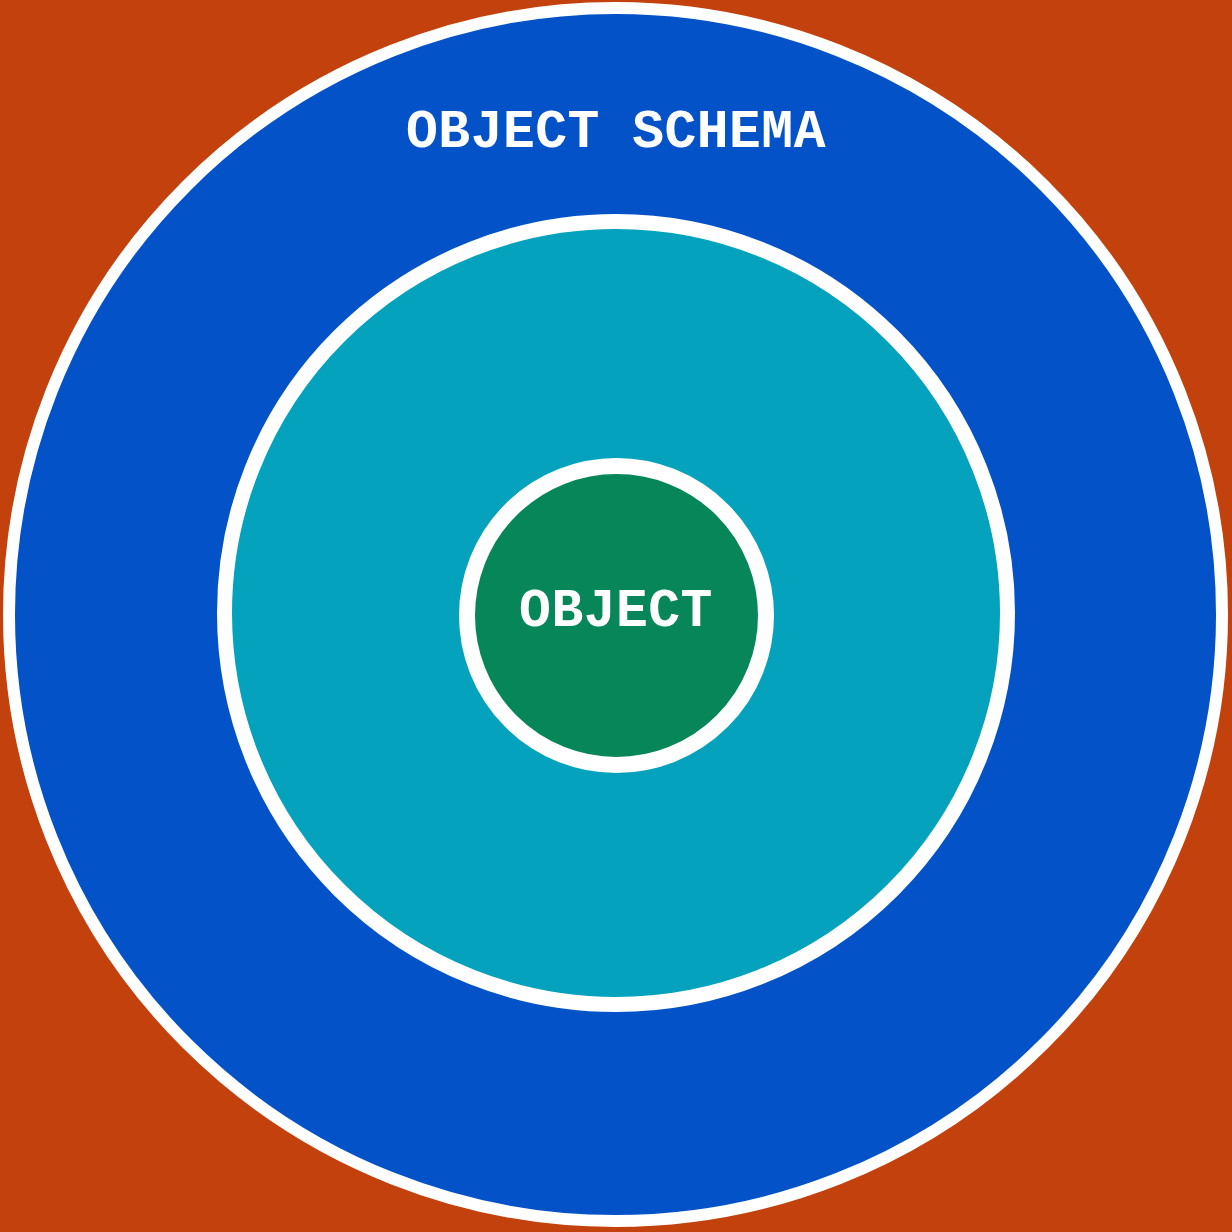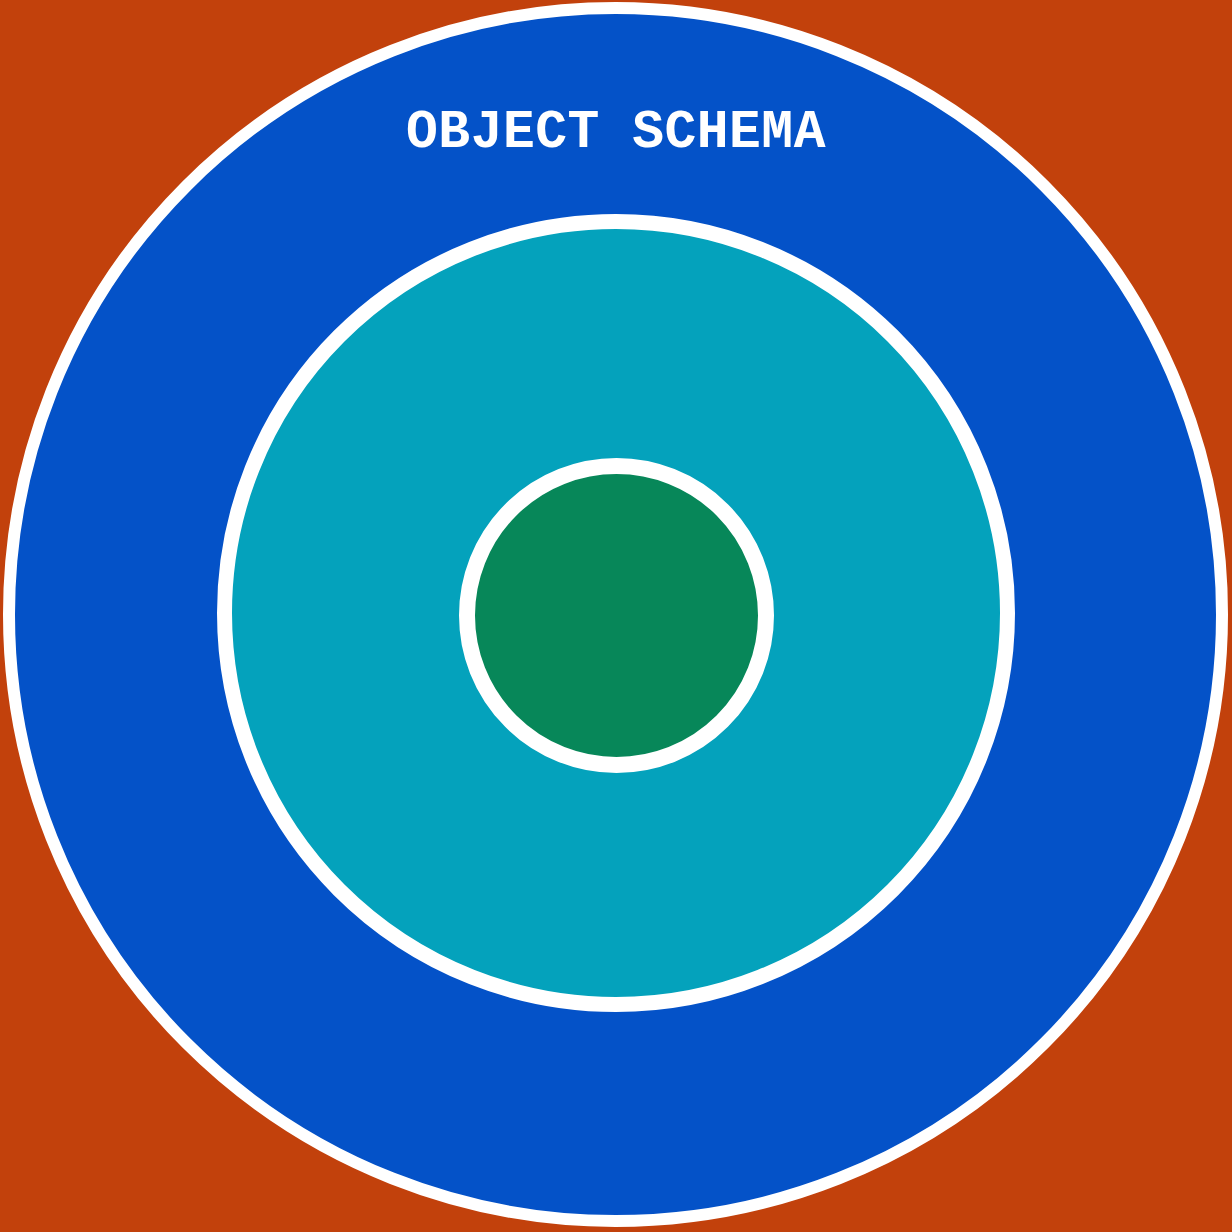--- a/index.html
+++ b/index.html
@@ -70,14 +70,15 @@
 
   <div class="circle circle-outer"></div>
 
   <div class="circle circle-middle"></div>
 
   <div class="circle circle-inner"></div>
 
   <div class="ring-label label-schema">OBJECT SCHEMA</div>
 
 
+  <div class="ring-label label-object">OBJECT</div>
 
 </div>
 
 </body></html>

